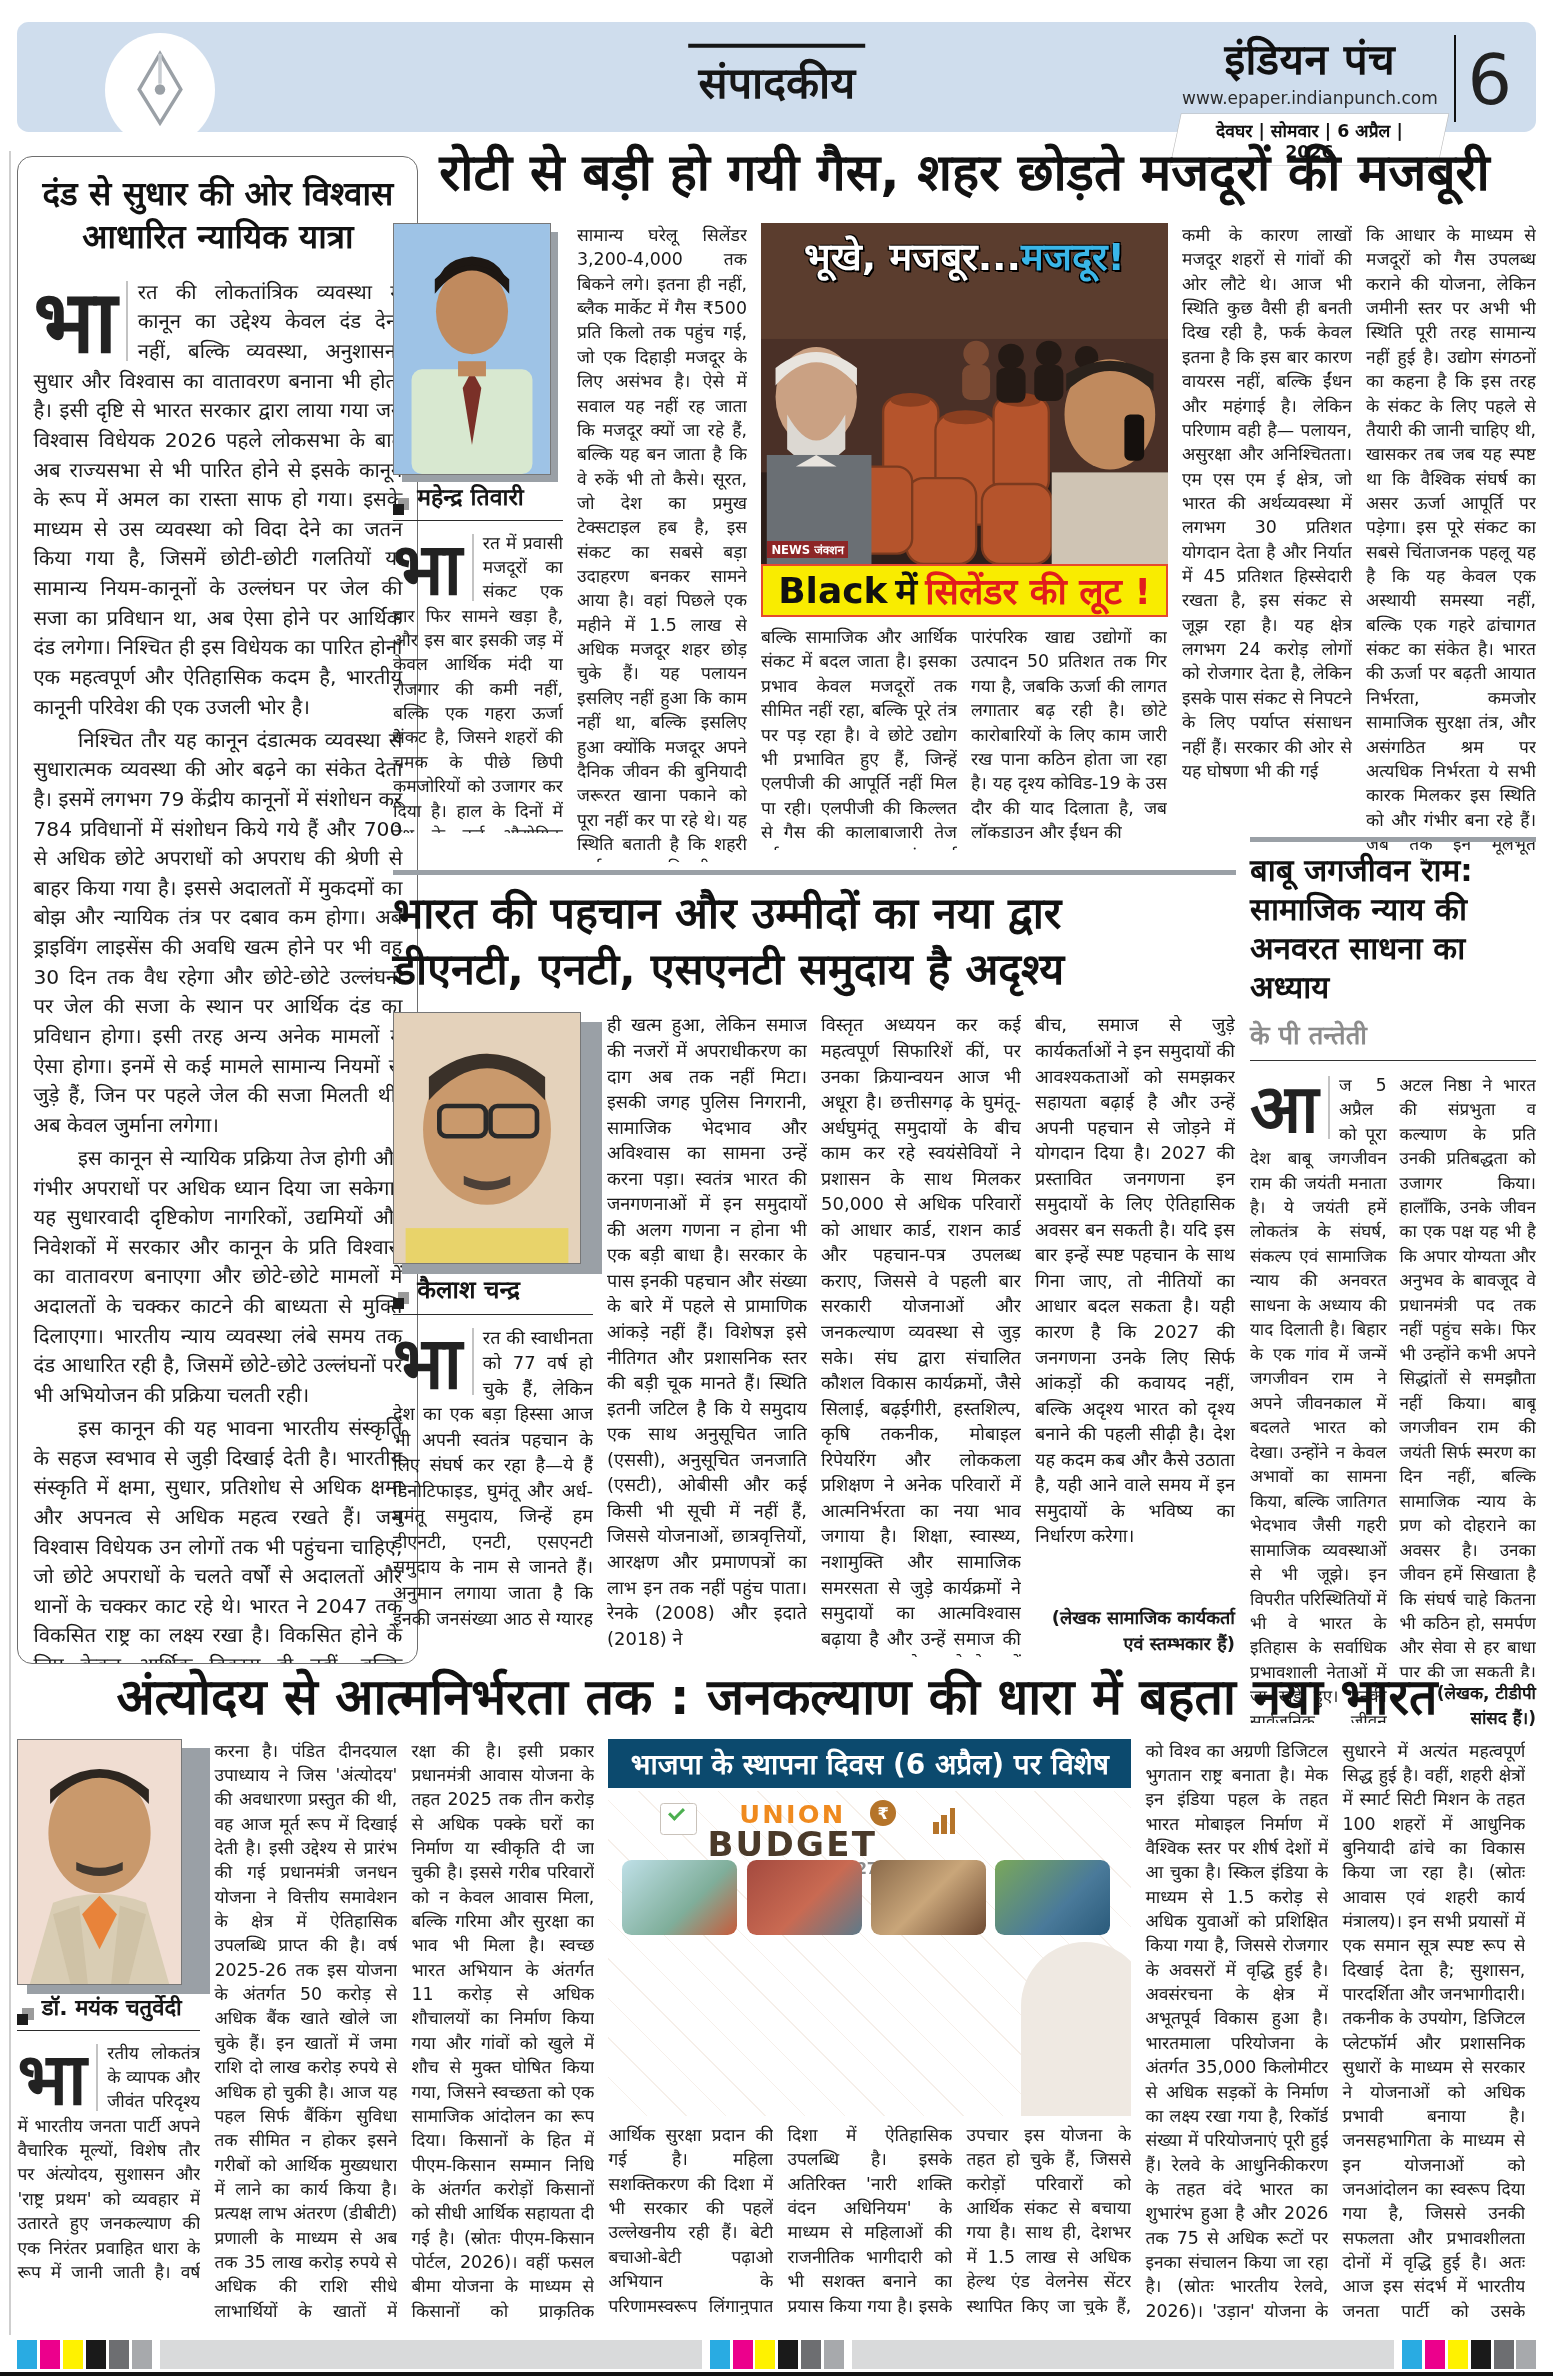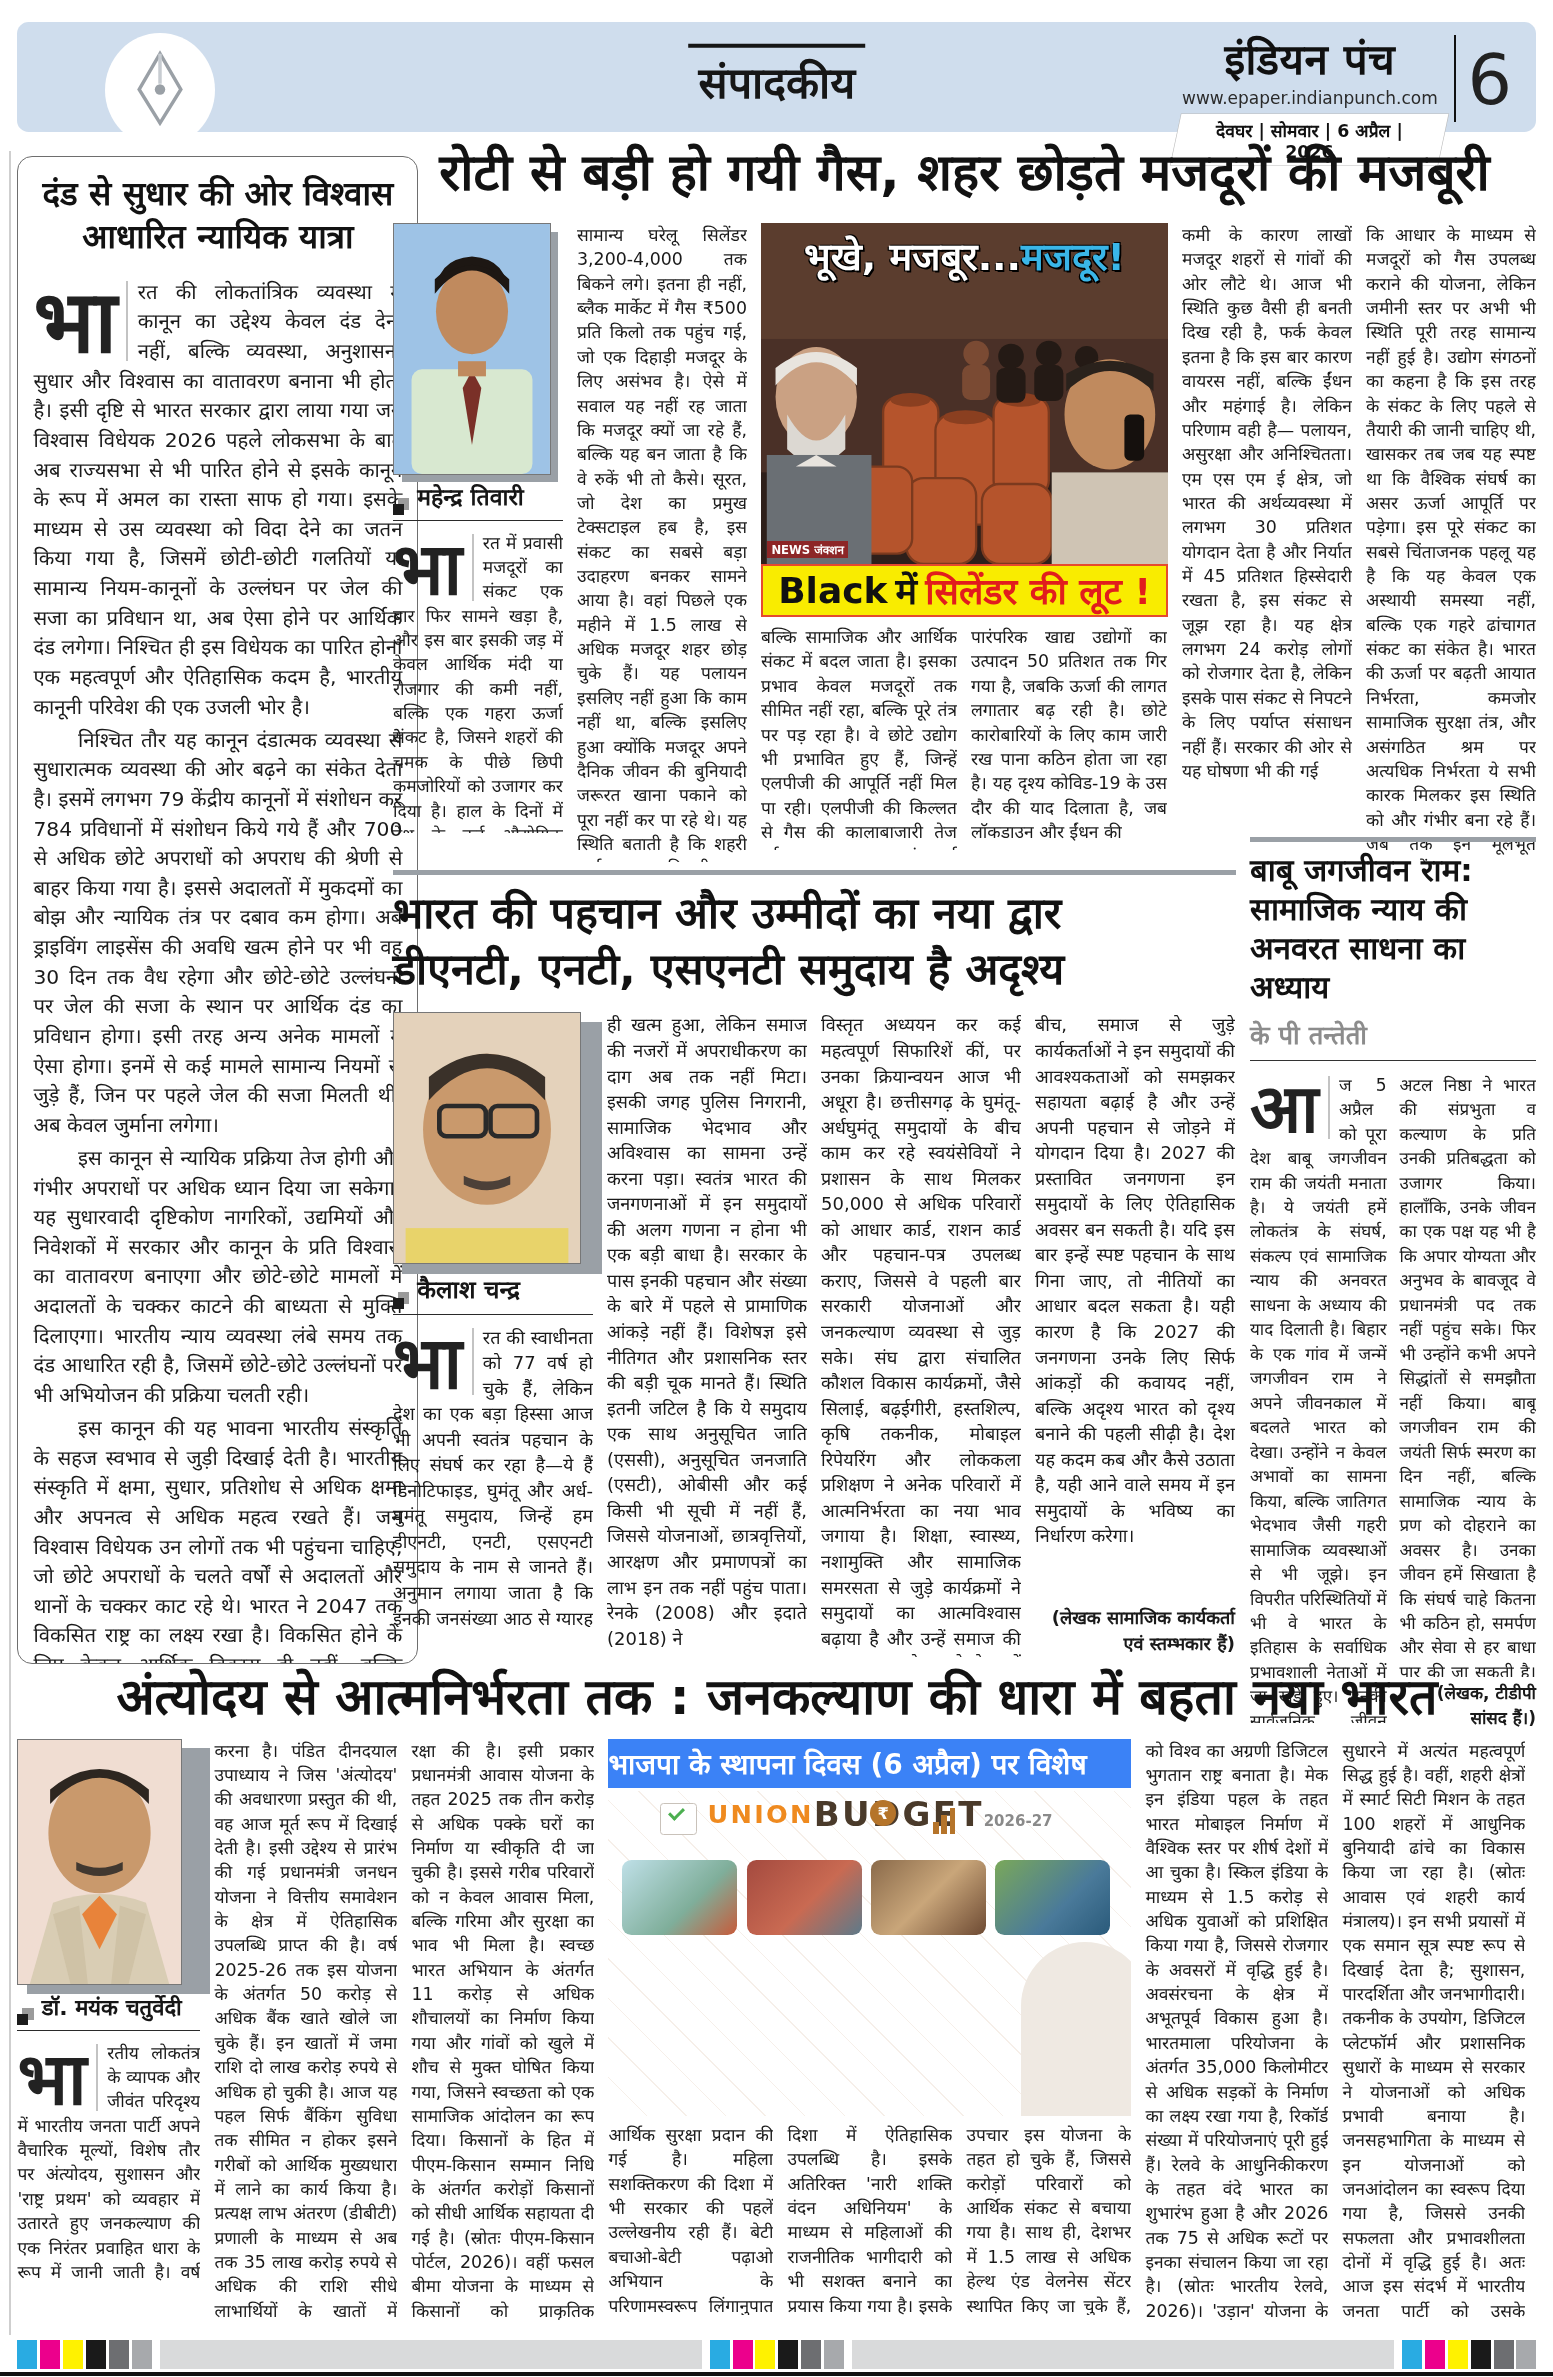--- a/index.html
+++ b/index.html
@@ -95,25 +95,25 @@
   #jag-attr{font-size:17px;margin-top:4.6px;}
 
   
   #article-ant{position:absolute;left:17.4px;top:1671px;width:1519px;height:663px;box-sizing:border-box;}
   #ant-headline{font-size:50px;text-align:center;line-height:1.05;}
   #ant-cols{display:flex;gap:14px;margin-top:15px;height:581px;}
   .ant-col{width:183px;font-size:17.4px;line-height:1.40;}
   .ant-col .dc{font-size:72px;}
   #ant-author-photo .photo-box{width:163px;height:244px;}
   #ant-image-block{width:523px;flex:0 0 auto;}
-  #ant-banner{height:49px;background:#3b82f6;display:flex;align-items:center;justify-content:flex-start;}
+  #ant-banner{height:49px;background:#0c4a6e;display:flex;align-items:center;justify-content:center;}
   #ant-banner span{font-size:28px;font-weight:800;color:#ffffff;}
   #ant-graphic{position:relative;width:523px;height:325px;background:
      repeating-linear-gradient(45deg,#ffffff 0 27px,#f6efe9 27px 28px);overflow:hidden;margin-top:3.5px;}
-  #budget-logo{position:absolute;left:99px;top:8.1px;display:flex;flex-direction:row;align-items:center;}
+  #budget-logo{position:absolute;left:99px;top:8.1px;display:flex;flex-direction:column;align-items:center;}
   #budget-logo .u{font-size:25.6px;font-weight:800;color:#ef8a1f;letter-spacing:2.3px;}
   #budget-logo .b{font-size:34px;font-weight:800;color:#4a3a2a;letter-spacing:2.3px;line-height:.9;}
   #budget-logo .y{font-size:15px;font-weight:700;color:#8a8a8a;align-self:flex-end;}
   #budget-check{position:absolute;left:52px;top:11.6px;width:35px;height:30px;background:#fff;
     border:1.7px solid #c9c2ba;border-radius:3.5px;}
   #budget-check:after{content:"";position:absolute;left:8.1px;top:4.6px;width:11.6px;height:5.8px;
     border-left:3.5px solid #4caf50;border-bottom:3.5px solid #4caf50;transform:rotate(-45deg);}
   #budget-coin{position:absolute;left:262px;top:9.3px;width:25.6px;height:25.6px;border-radius:50%;
     background:#b5742a;color:#fff;font-size:16.3px;font-weight:800;display:flex;align-items:center;justify-content:center;}
   #budget-bars{position:absolute;left:325px;top:17.4px;display:flex;align-items:flex-end;gap:2.3px;}

